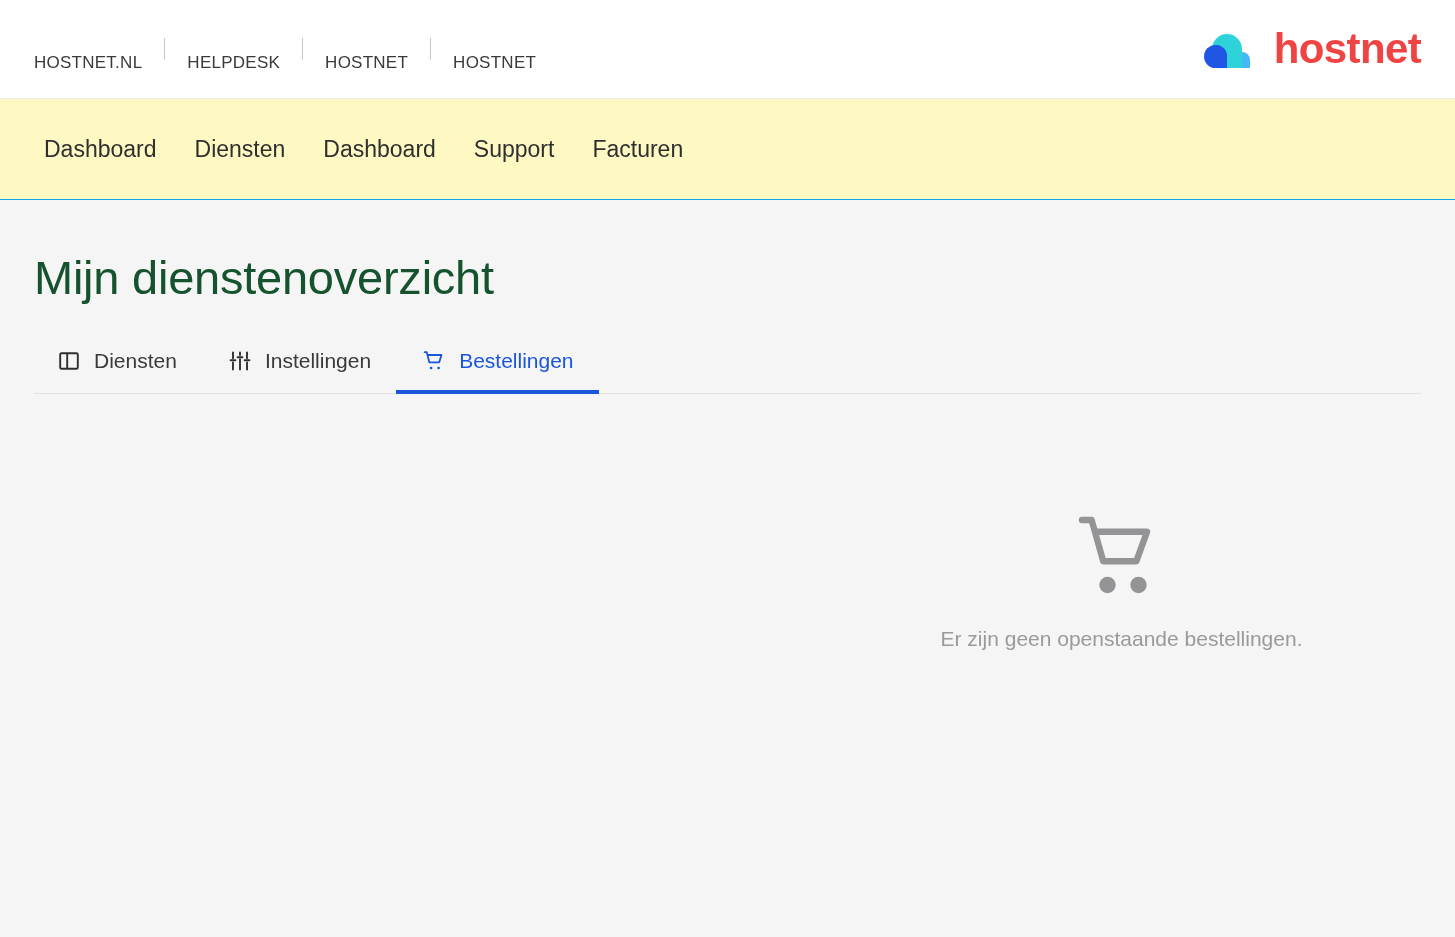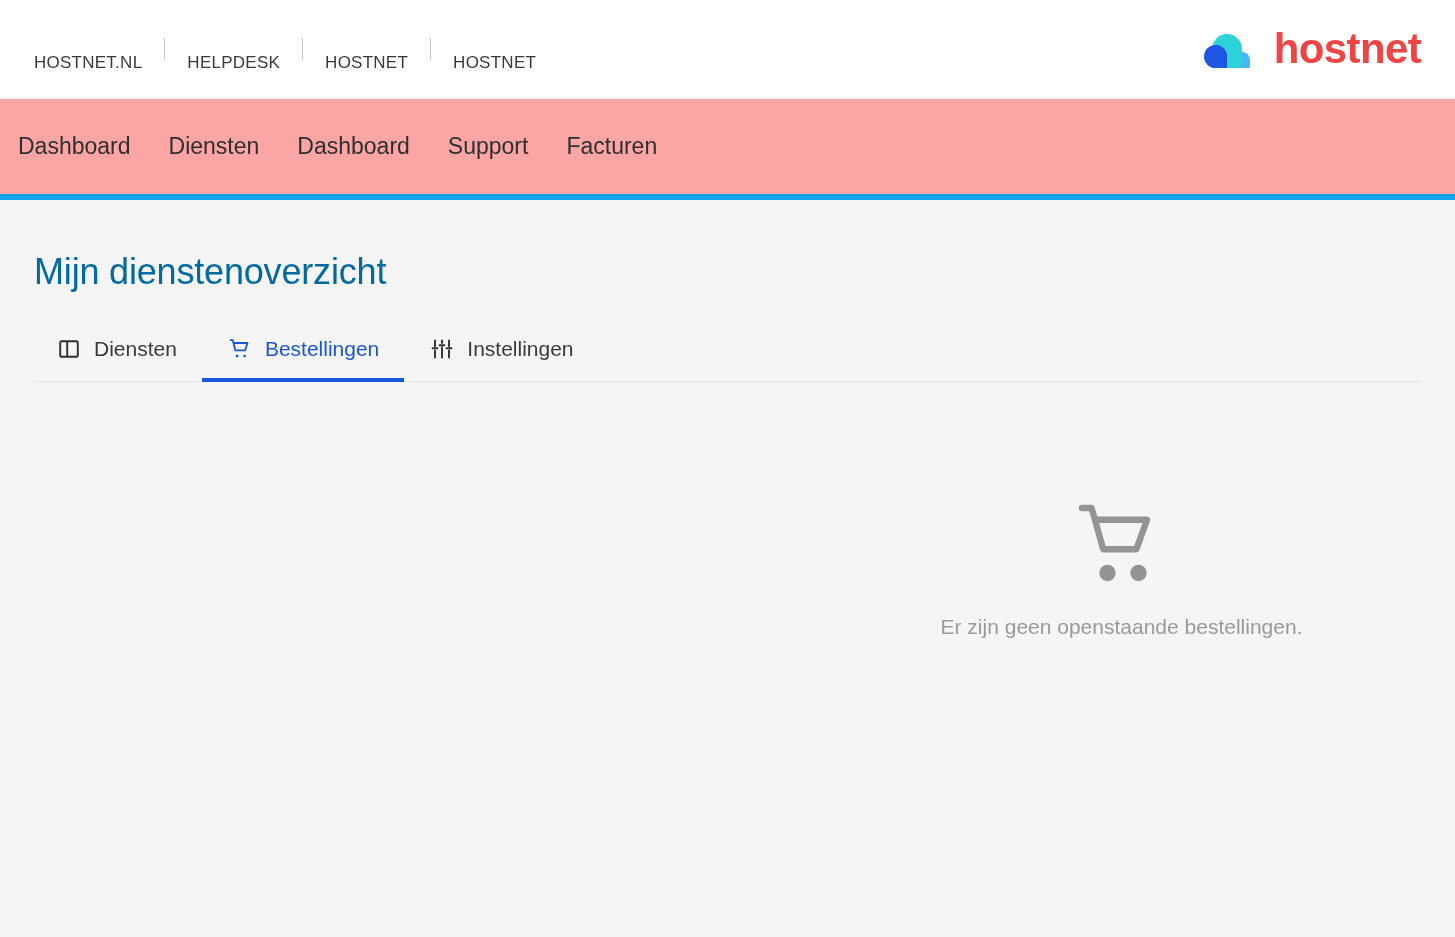--- a/index.html
+++ b/index.html
@@ -87,26 +87,26 @@
     font-weight: 700;
     letter-spacing: -0.015em;
     color: #ef4444;
     line-height: 1;
     white-space: nowrap;
   }
 
   
   .main-nav {
     height: 101px;
-    background: #fca5a5;
-    display: flex;
-    align-items: center;
-    padding: 0 18px;
+    background: #fef9c3;
+    display: flex;
+    align-items: center;
+    padding: 0 44px;
     flex: 0 0 auto;
-    border-bottom: 6px solid #0ea5e9;
+    border-bottom: 1px solid #0ea5e9;
   }
 
   .main-nav-inner {
     display: flex;
     align-items: center;
     gap: 38px;
   }
 
   .nav-item {
     font-size: 23px;
@@ -122,23 +122,23 @@
   .content {
     flex: 1 1 auto;
     background: #f5f5f6;
     padding: 52px 34px 0 34px;
     display: flex;
     flex-direction: column;
     min-height: 0;
   }
 
   .page-title {
-    font-size: 36px;
+    font-size: 47px;
     font-weight: 400;
-    color: #0369a1;
+    color: #14532d;
     margin: 0 0 40px 0;
     line-height: 1.1;
     letter-spacing: -0.005em;
   }
 
   
   .tabs {
     display: flex;
     align-items: stretch;
     border-bottom: 1px solid #e3e3e4;
@@ -261,50 +261,50 @@
     <div class="tabs" role="tablist">
 
       <button class="tab" role="tab">
         <span class="tab-icon">
           <svg width="24" height="24" viewBox="0 0 24 24" fill="none" stroke="#2f2f2f" stroke-width="1.9" aria-hidden="true">
             <rect x="3.2" y="4.2" width="17.6" height="15.6" rx="1.4"></rect>
             <line x1="10.2" y1="4.2" x2="10.2" y2="19.8"></line>
           </svg>
         </span>
         <span>Diensten</span>
-      </button>
-
-      <button class="tab is-active" role="tab" aria-selected="true">
-        <span class="tab-icon">
-          <svg width="24" height="24" viewBox="0 0 24 24" fill="none" stroke="#1a56db" stroke-width="1.8" stroke-linecap="round" stroke-linejoin="round" aria-hidden="true">
-            <path d="M2.6 3.2h2.2l2.5 10.1h9.9l2.3-7.3H6"></path>
-            <circle cx="9.1" cy="19" r="1.35" fill="#1a56db" stroke="none"></circle>
-            <circle cx="16.6" cy="19" r="1.35" fill="#1a56db" stroke="none"></circle>
-          </svg>
-        </span>
-        <span>Bestellingen</span>
       </button>
 
       <button class="tab" role="tab">
         <span class="tab-icon">
           <svg width="24" height="24" viewBox="0 0 24 24" fill="none" stroke="#2f2f2f" stroke-width="1.9" stroke-linecap="round" aria-hidden="true">
             <line x1="5" y1="3.4" x2="5" y2="9.2"></line>
             <line x1="5" y1="13.4" x2="5" y2="20.6"></line>
             <line x1="2.6" y1="11.3" x2="7.4" y2="11.3"></line>
             <line x1="12" y1="3.4" x2="12" y2="6.1"></line>
             <line x1="12" y1="10.3" x2="12" y2="20.6"></line>
             <line x1="9.6" y1="8.2" x2="14.4" y2="8.2"></line>
             <line x1="19" y1="3.4" x2="19" y2="9.2"></line>
             <line x1="19" y1="13.4" x2="19" y2="20.6"></line>
             <line x1="16.6" y1="11.3" x2="21.4" y2="11.3"></line>
           </svg>
         </span>
         <span>Instellingen</span>
       </button>
 
+      <button class="tab is-active" role="tab" aria-selected="true">
+        <span class="tab-icon">
+          <svg width="24" height="24" viewBox="0 0 24 24" fill="none" stroke="#1a56db" stroke-width="1.8" stroke-linecap="round" stroke-linejoin="round" aria-hidden="true">
+            <path d="M2.6 3.2h2.2l2.5 10.1h9.9l2.3-7.3H6"></path>
+            <circle cx="9.1" cy="19" r="1.35" fill="#1a56db" stroke="none"></circle>
+            <circle cx="16.6" cy="19" r="1.35" fill="#1a56db" stroke="none"></circle>
+          </svg>
+        </span>
+        <span>Bestellingen</span>
+      </button>
+
     </div>
 
     <section class="panel" role="tabpanel">
       <div class="empty-state">
         <span class="empty-icon">
           <svg class="empty-icon" viewBox="0 0 92 88" fill="none" stroke="#949497" stroke-width="6.4" stroke-linecap="round" stroke-linejoin="round" aria-hidden="true">
             <path d="M6 8h9.6l11.6 41.2h33.2l10.6-29.4H20.4"></path>
             <circle cx="31.5" cy="73" r="8.2" fill="#949497" stroke="none"></circle>
             <circle cx="62.5" cy="73" r="8.2" fill="#949497" stroke="none"></circle>
           </svg>

